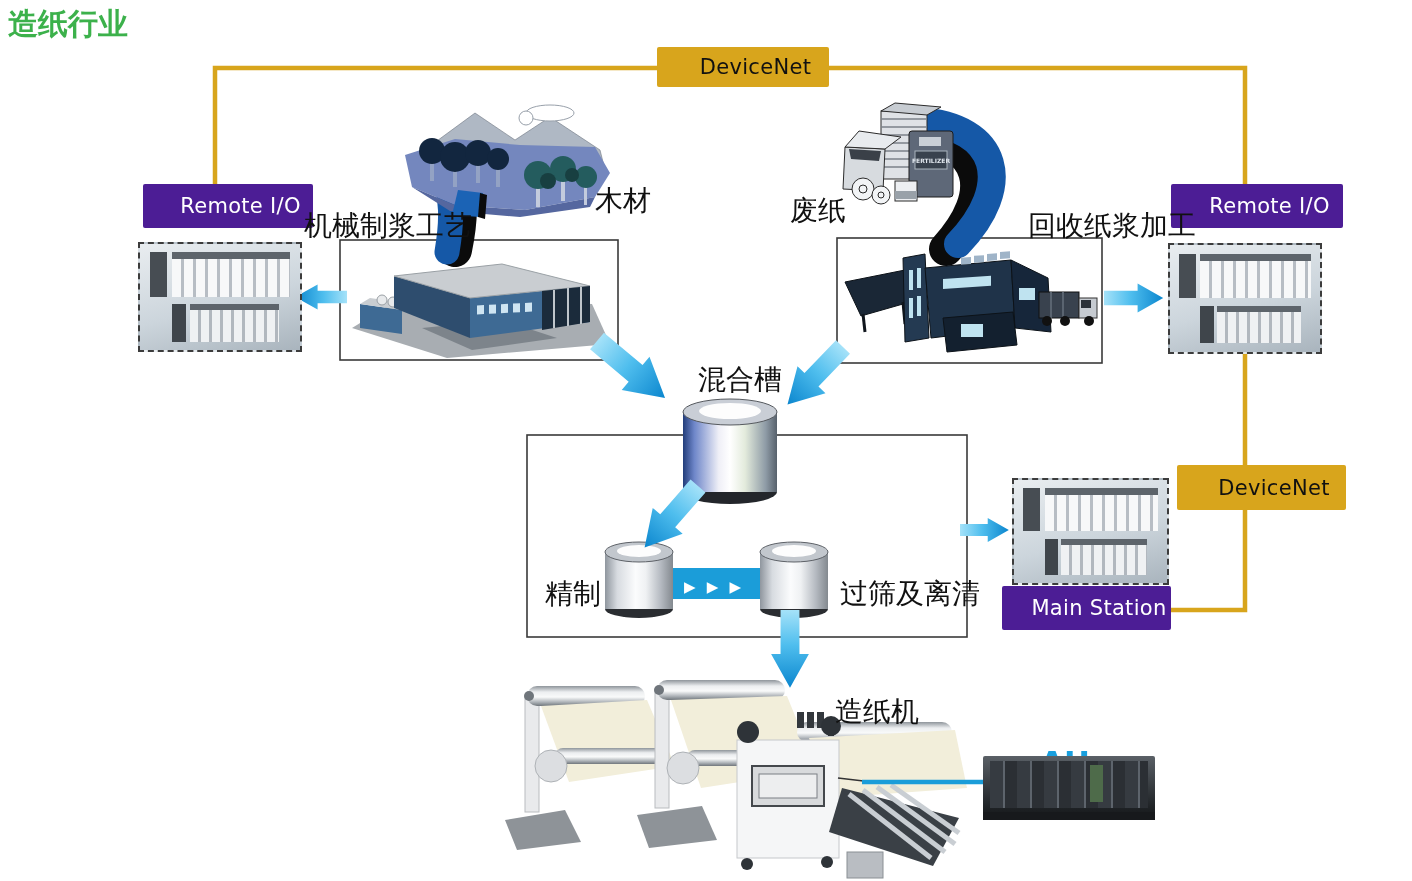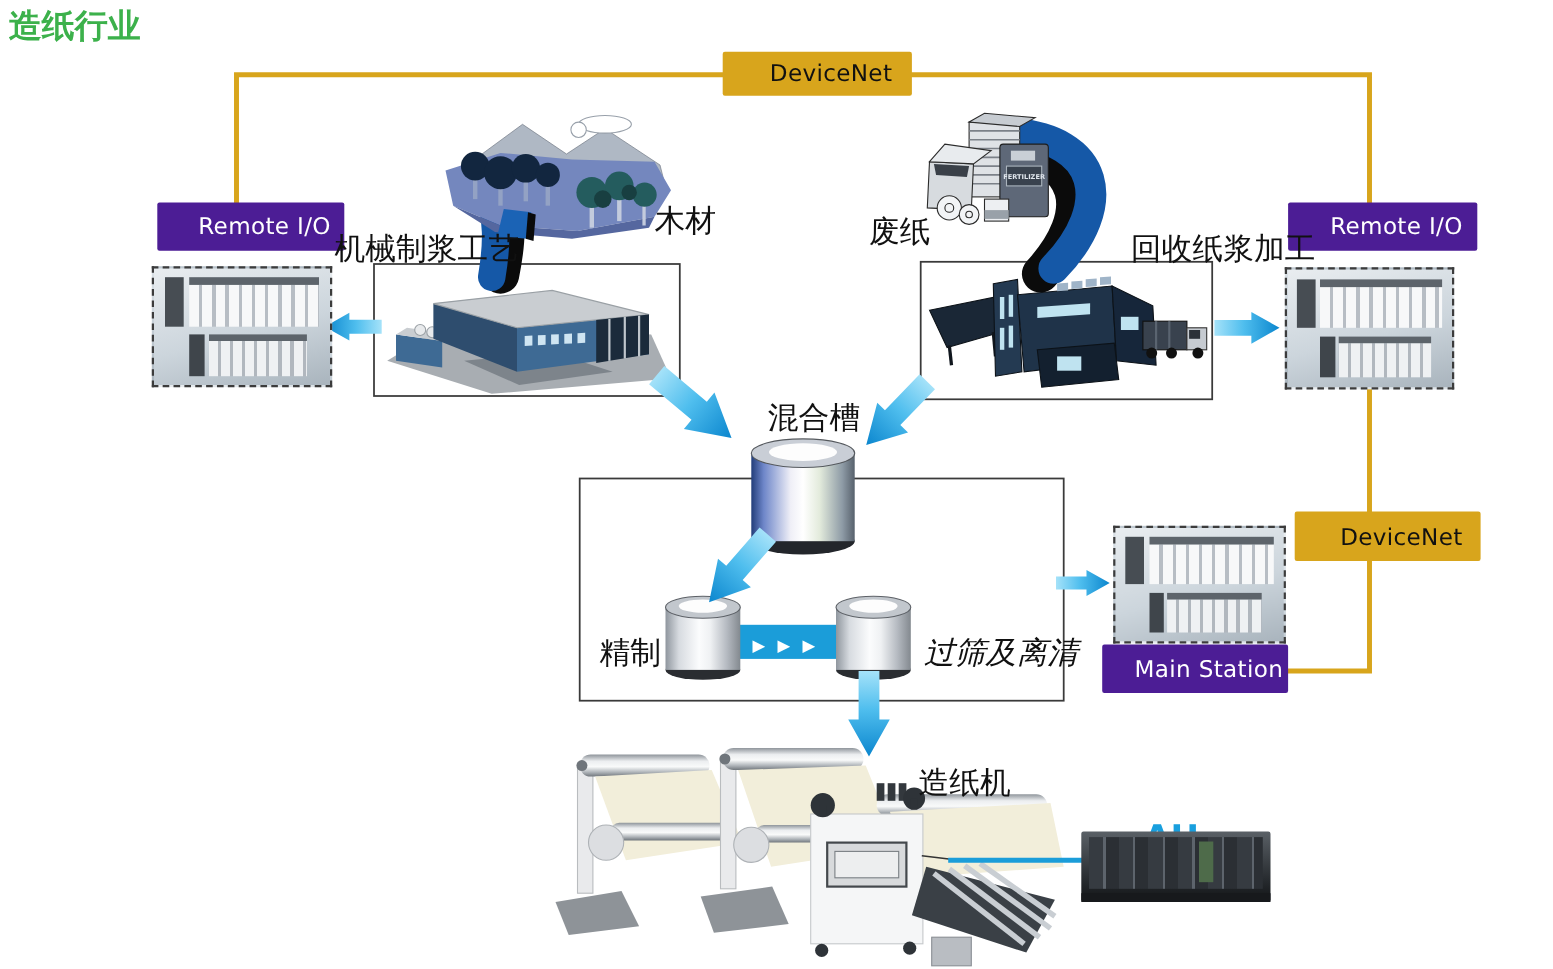--- a/index.html
+++ b/index.html
@@ -291,21 +291,21 @@
   <div class="ovl badge gold" style="left:1177px;top:465px;width:144px;height:45px;">DeviceNet</div>
   <div class="ovl badge blue" style="left:1002px;top:586px;width:144px;height:44px;">Main Station</div>
   <div class="ovl ah-lbl" style="left:1040px;top:724px;">AH</div>
 
   <div class="ovl lbl" style="left:292px;top:207px;margin-left:12px;">机械制浆工艺</div>
   <div class="ovl lbl" style="left:1028px;top:207px;">回收纸浆加工</div>
   <div class="ovl lbl" style="left:595px;top:182px;">木材</div>
   <div class="ovl lbl" style="left:790px;top:192px;">废纸</div>
   <div class="ovl lbl" style="left:698px;top:361px;">混合槽</div>
   <div class="ovl lbl" style="left:545px;top:575px;">精制</div>
-  <div class="ovl lbl" style="left:840px;top:575px;font-style:italic;">过筛及离清</div>
+  <div class="ovl lbl" style="left:840px;top:575px;">过筛及离清</div>
   <div class="ovl lbl" style="left:835px;top:693px;font-family:Liberation Mono, monospace;">造纸机</div>
 
   <div class="ovl plc" style="left:138px;top:242px;width:160px;height:106px;">
     <div class="psu"></div>
     <div class="r1"></div>
     <div class="psu2"></div>
     <div class="r2"></div>
   </div>
   <div class="ovl plc" style="left:1168px;top:243px;width:150px;height:107px;">
     <div class="psu"></div>

